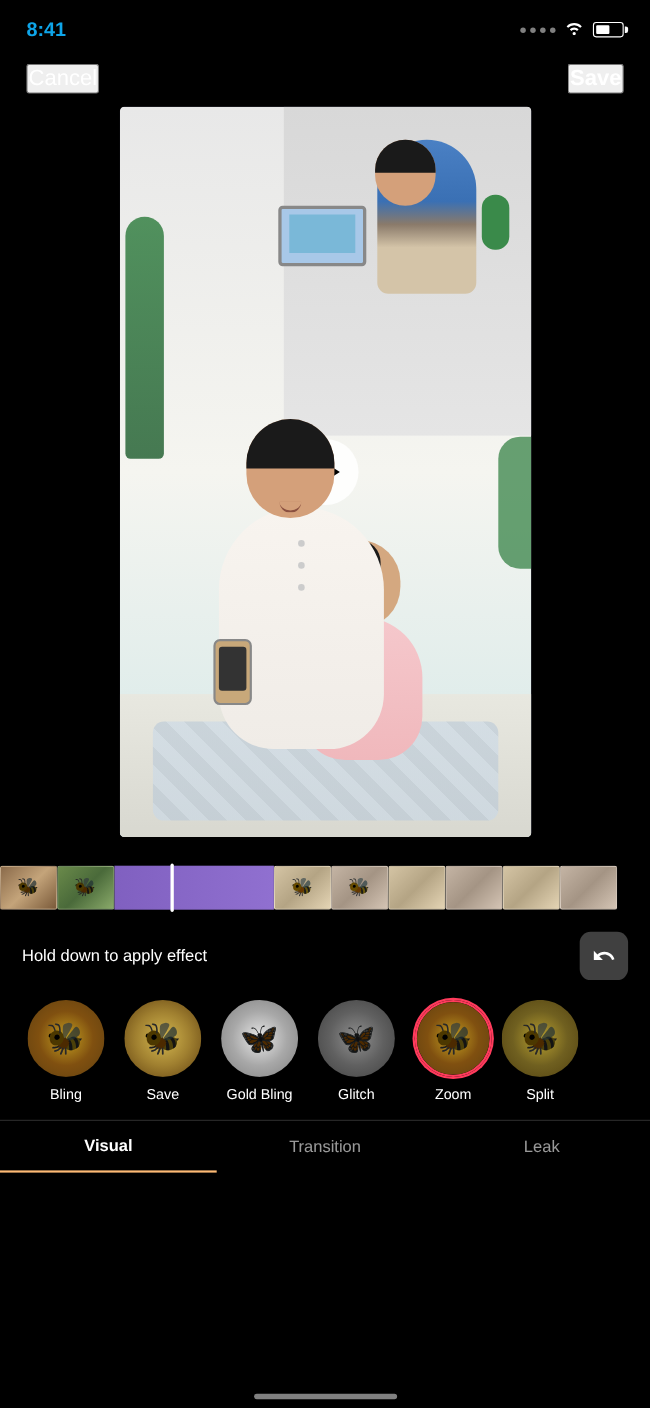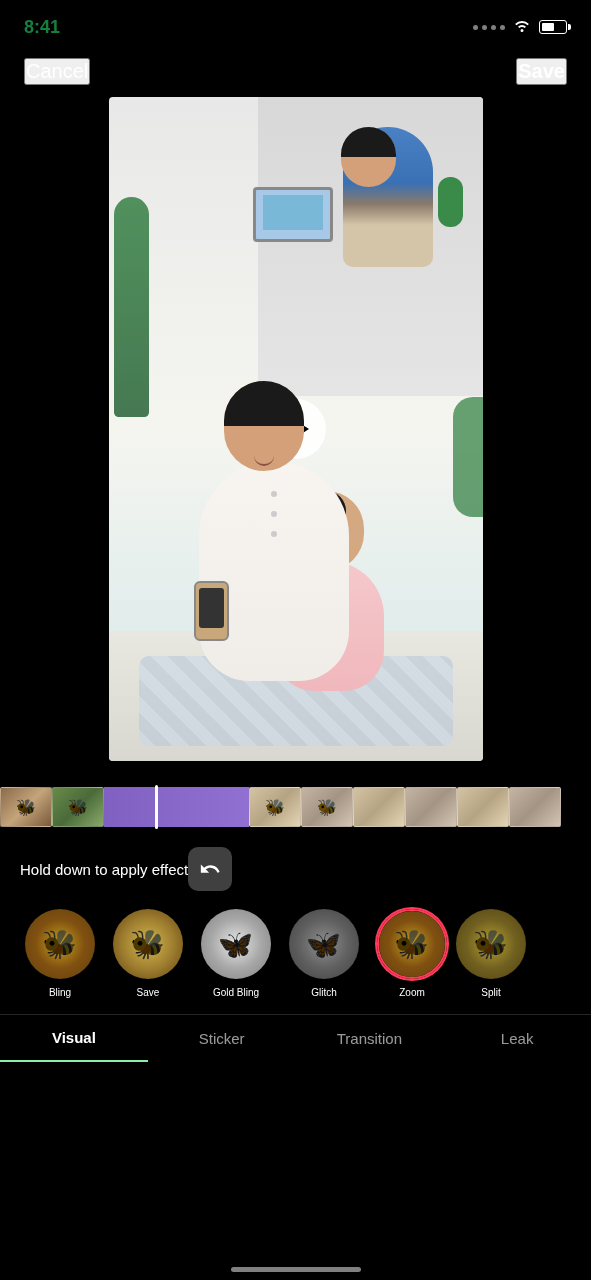--- a/index.html
+++ b/index.html
@@ -20,21 +20,21 @@
       display: flex;
       justify-content: space-between;
       align-items: center;
       padding: 12px 24px 8px;
       height: 50px;
     }
 
     .status-time {
       font-size: 18px;
       font-weight: 600;
-      color: #15803d;
+      color: #0ea5e9;
     }
 
     .status-icons {
       display: flex;
       align-items: center;
       gap: 8px;
     }
 
     .signal-dots {
       display: flex;
@@ -216,21 +216,21 @@
       width: 145px;
       background: linear-gradient(90deg, #8060c0, #9070d0);
       flex-shrink: 0;
     }
 
     
     .controls-section {
       padding: 10px 20px;
       display: flex;
       align-items: center;
-      justify-content: flex-start;
+      justify-content: space-between;
     }
 
     .hold-instruction {
       font-size: 15px;
       color: #fff;
     }
 
     .undo-btn {
       width: 44px;
       height: 44px;
@@ -293,21 +293,21 @@
     .thumb-insect {
       position: absolute;
       top: 50%;
       left: 50%;
       transform: translate(-50%, -50%);
       font-size: 28px;
       filter: brightness(0.3);
     }
 
     .effect-label {
-      font-size: 10px;
+      font-size: 13px;
       color: #fff;
       text-align: left;
     }
 
     
     .category-tabs {
       display: flex;
       align-items: center;
       border-top: 1px solid rgba(255,255,255,0.15);
       margin-top: 8px;
@@ -319,21 +319,21 @@
       padding: 14px 4px;
       font-size: 15px;
       color: rgba(255,255,255,0.6);
       cursor: pointer;
       white-space: nowrap;
     }
 
     .category-tab.active {
       color: #fff;
       font-weight: 600;
-      border-bottom: 2px solid #86efac;
+      border-bottom: 2px solid #fdba74;
     }
 
     
     .home-indicator {
       position: absolute;
       bottom: 8px;
       left: 50%;
       transform: translateX(-50%);
       width: 130px;
       height: 5px;
@@ -540,18 +540,17 @@
       <div class="effect-thumb-inner thumb-hear">
         <span class="thumb-insect">🐝</span>
       </div>
     </div>
     <span class="effect-label">Split</span>
   </div>
 </div>
 
 <div class="category-tabs">
   <div class="category-tab active">Visual</div>
-  <div class="category-tab">Sticker</div>
   <div class="category-tab">Transition</div>
   <div class="category-tab" style="overflow:hidden;white-space:nowrap;">Leak</div>
 </div>
 
 <div class="home-indicator"></div>
 
 </body></html>

